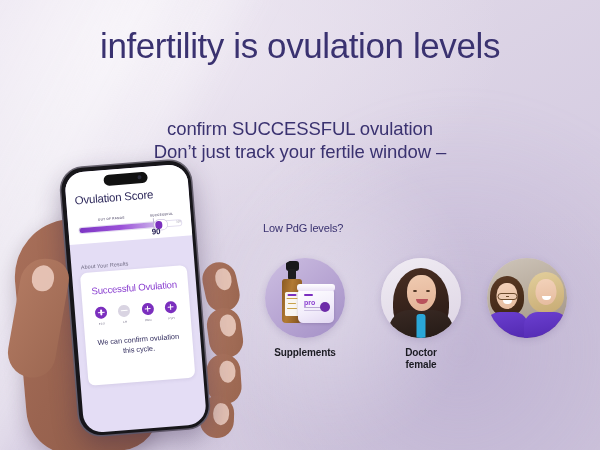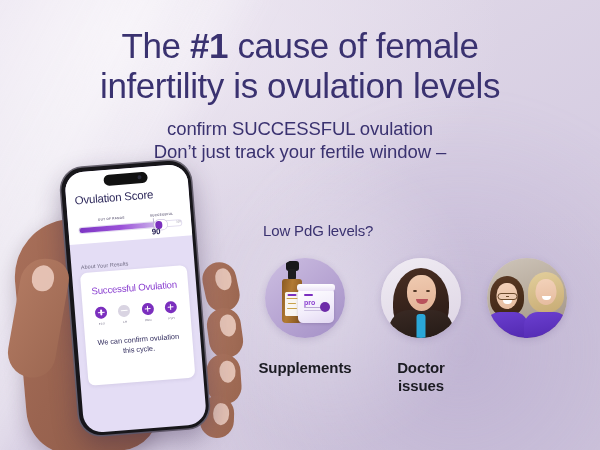--- a/index.html
+++ b/index.html
@@ -205,21 +205,21 @@
   }
   .result-msg {
     margin-top:12px; text-align:center;
     font-size:7.3px; line-height:1.42; color:#2f2a5c;
     padding:0 9px;
   }
 
   
   #help-text {
     position:absolute; left:263px; top:221px;
-    font-size:15px; line-height:1.34; font-weight:500; color:#3a3270;
+    font-size:11px; line-height:1.34; font-weight:500; color:#3a3270;
     letter-spacing:-.15px;
   }
 
   #cards { position:absolute; left:258px; top:258px; width:335px; }
   .card { position:absolute; text-align:center; }
   .c1 { left:0px;   width:94px; }
   .c2 { left:116px; width:94px; }
   .c3 { left:222px; width:94px; }
 
   .circ {
@@ -365,38 +365,37 @@
     top:17px; width:9px; height:4px;
     background:#fff; border-radius:0 0 7px 7px;
   }
   .duo-hoodie {
     position:absolute; left:0; right:0; bottom:0; height:26px;
     background:linear-gradient(170deg,#6b3fd0 0%, #5229b0 100%);
     border-radius:14px 14px 0 0;
   }
 
   .card-label {
-    margin-top:21px; font-size:15px; line-height:1.22;
+    margin-top:9px; font-size:10px; line-height:1.22;
     font-weight:600; color:#1b1b22; letter-spacing:-.1px;
   }
 </style>
 </head>
 <body>
 
 <div id="bg">
   <div class="bg-base"></div>
   <div class="streak s1"></div>
   <div class="streak s2"></div>
   <div class="streak s3"></div>
   <div class="shade"></div>
   <div class="shade2"></div>
 </div>
 
 <div id="headline">
-  <div><span>The </span><b>#1</b><span> cause of female</span></div>
   <div>infertility is ovulation levels</div>
 </div>
 
 <div id="subhead">
   <div>confirm SUCCESSFUL ovulation</div>
   <div>Don’t just track your fertile window –</div>
 </div>
 
 <div id="hand-phone">
   <div class="palm"></div>
@@ -495,21 +494,21 @@
       <div class="doc-body"></div>
       <div class="doc-lanyard"></div>
       <div class="doc-face">
         <span class="doc-eye l"></span>
         <span class="doc-eye r"></span>
         <span class="doc-smile"></span>
       </div>
     </div>
     <div class="card-label">
       <div>Doctor</div>
-      <div>issues</div>
+      <div>female</div>
     </div>
   </div>
 
   <div class="card c3">
     <div class="circ photo-duo">
       <div class="duo-bg"></div>
       <div class="duo-p duo-left">
         <div class="duo-hair"></div>
         <div class="duo-hoodie"></div>
         <div class="duo-face">

